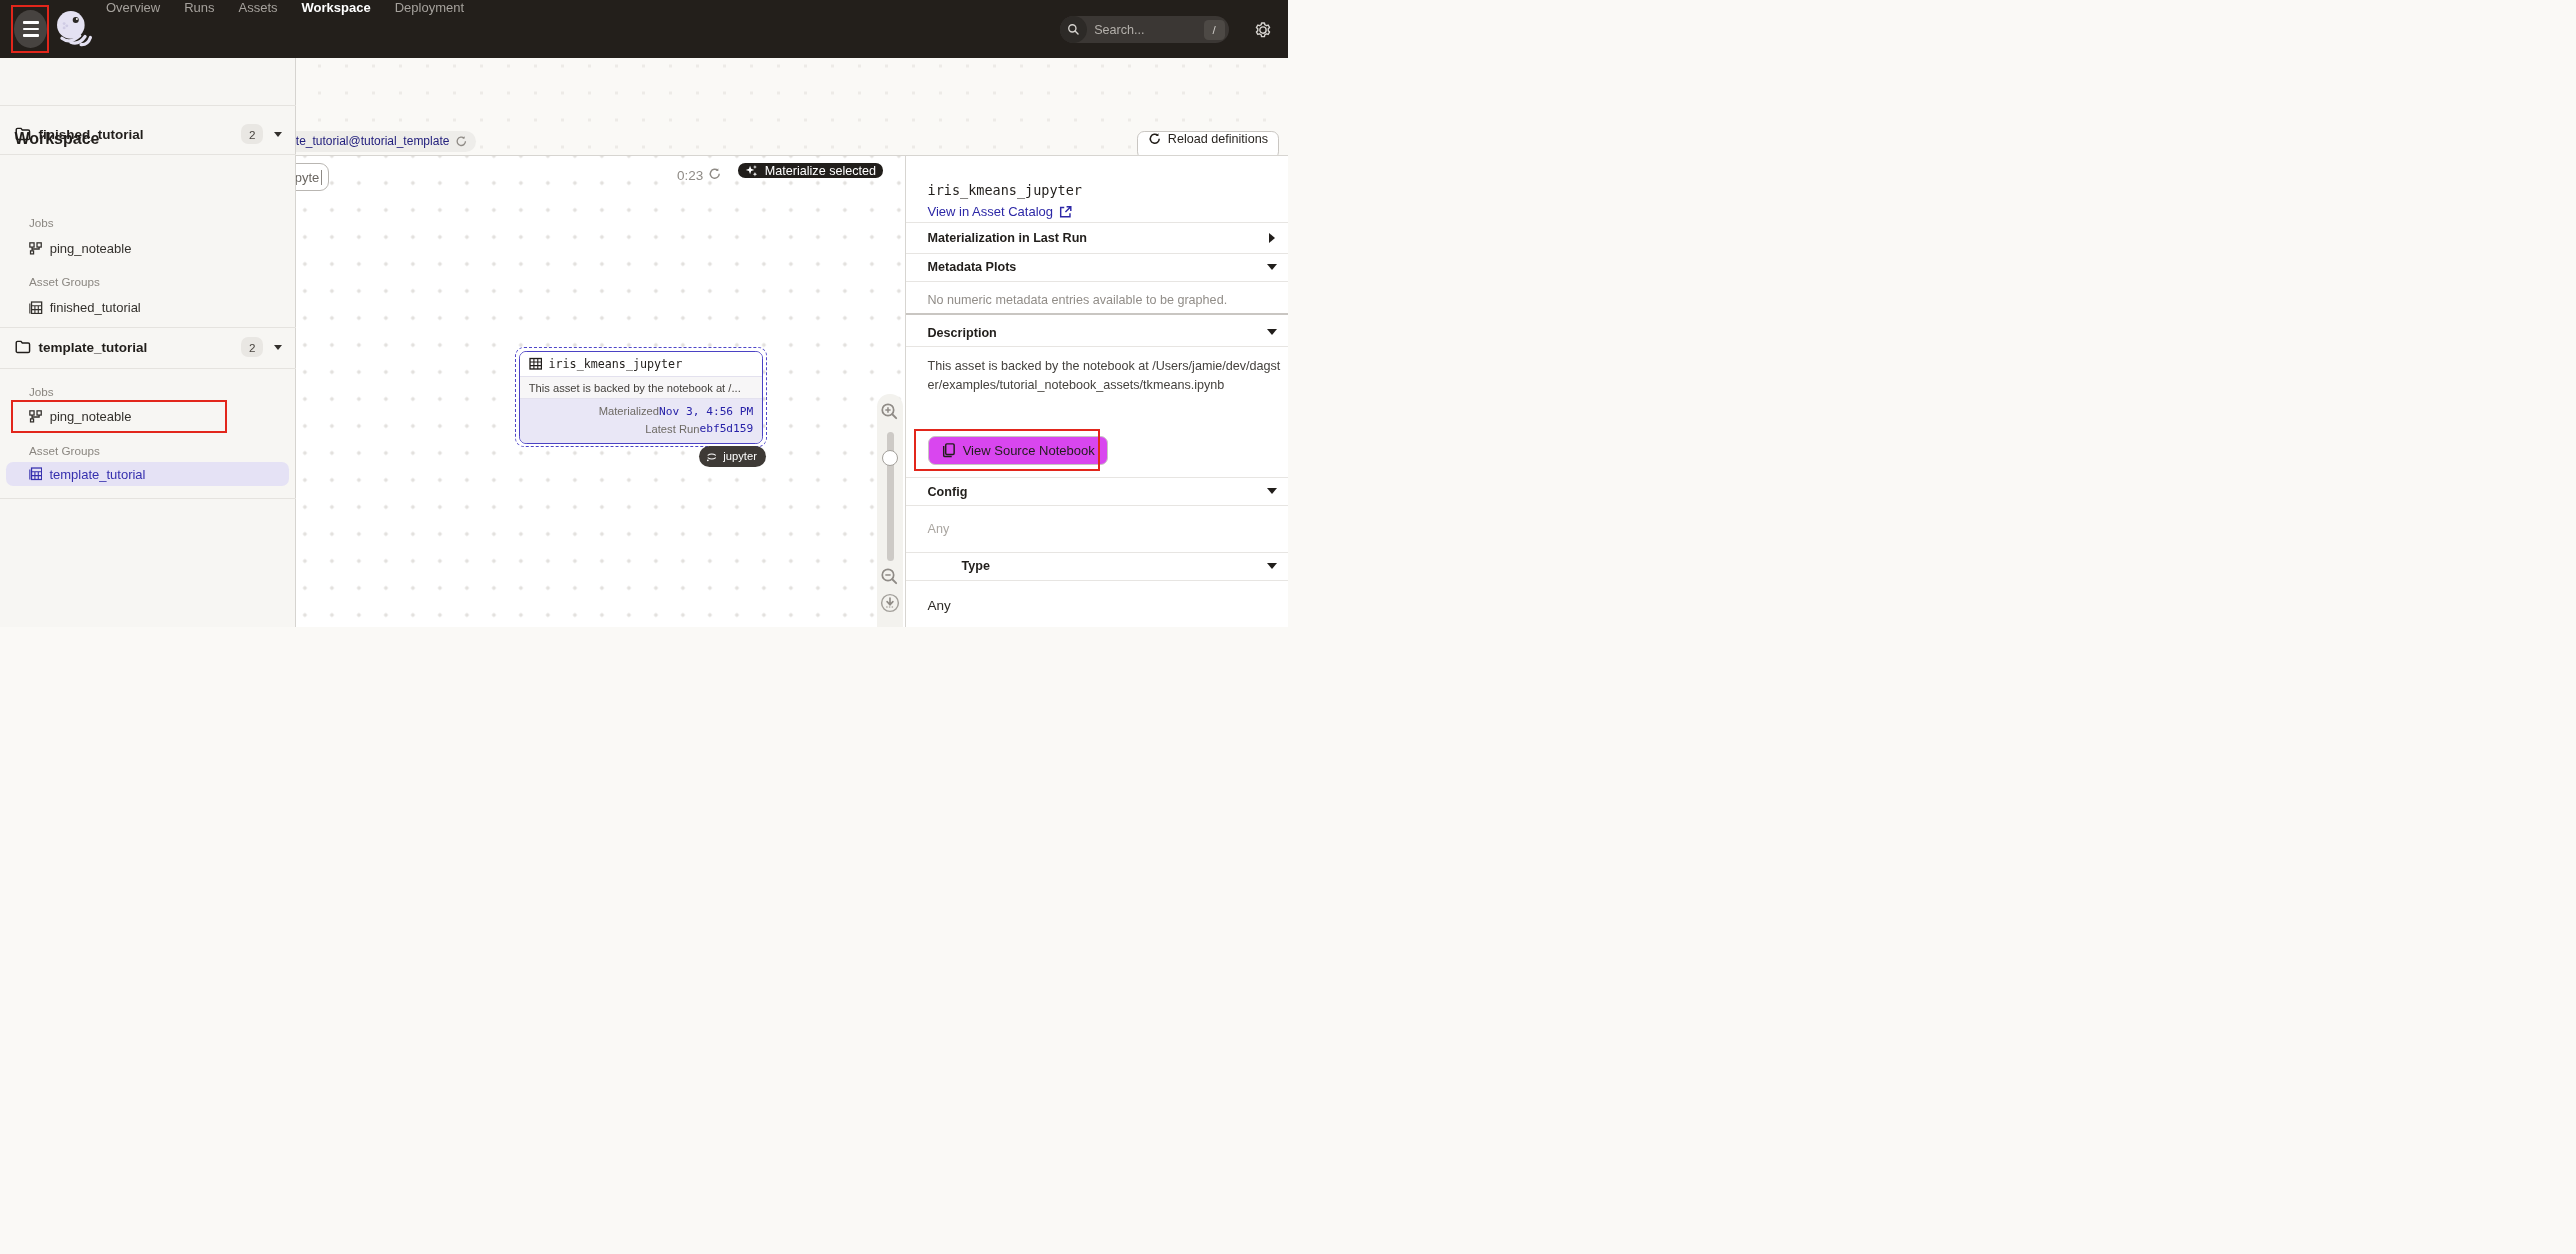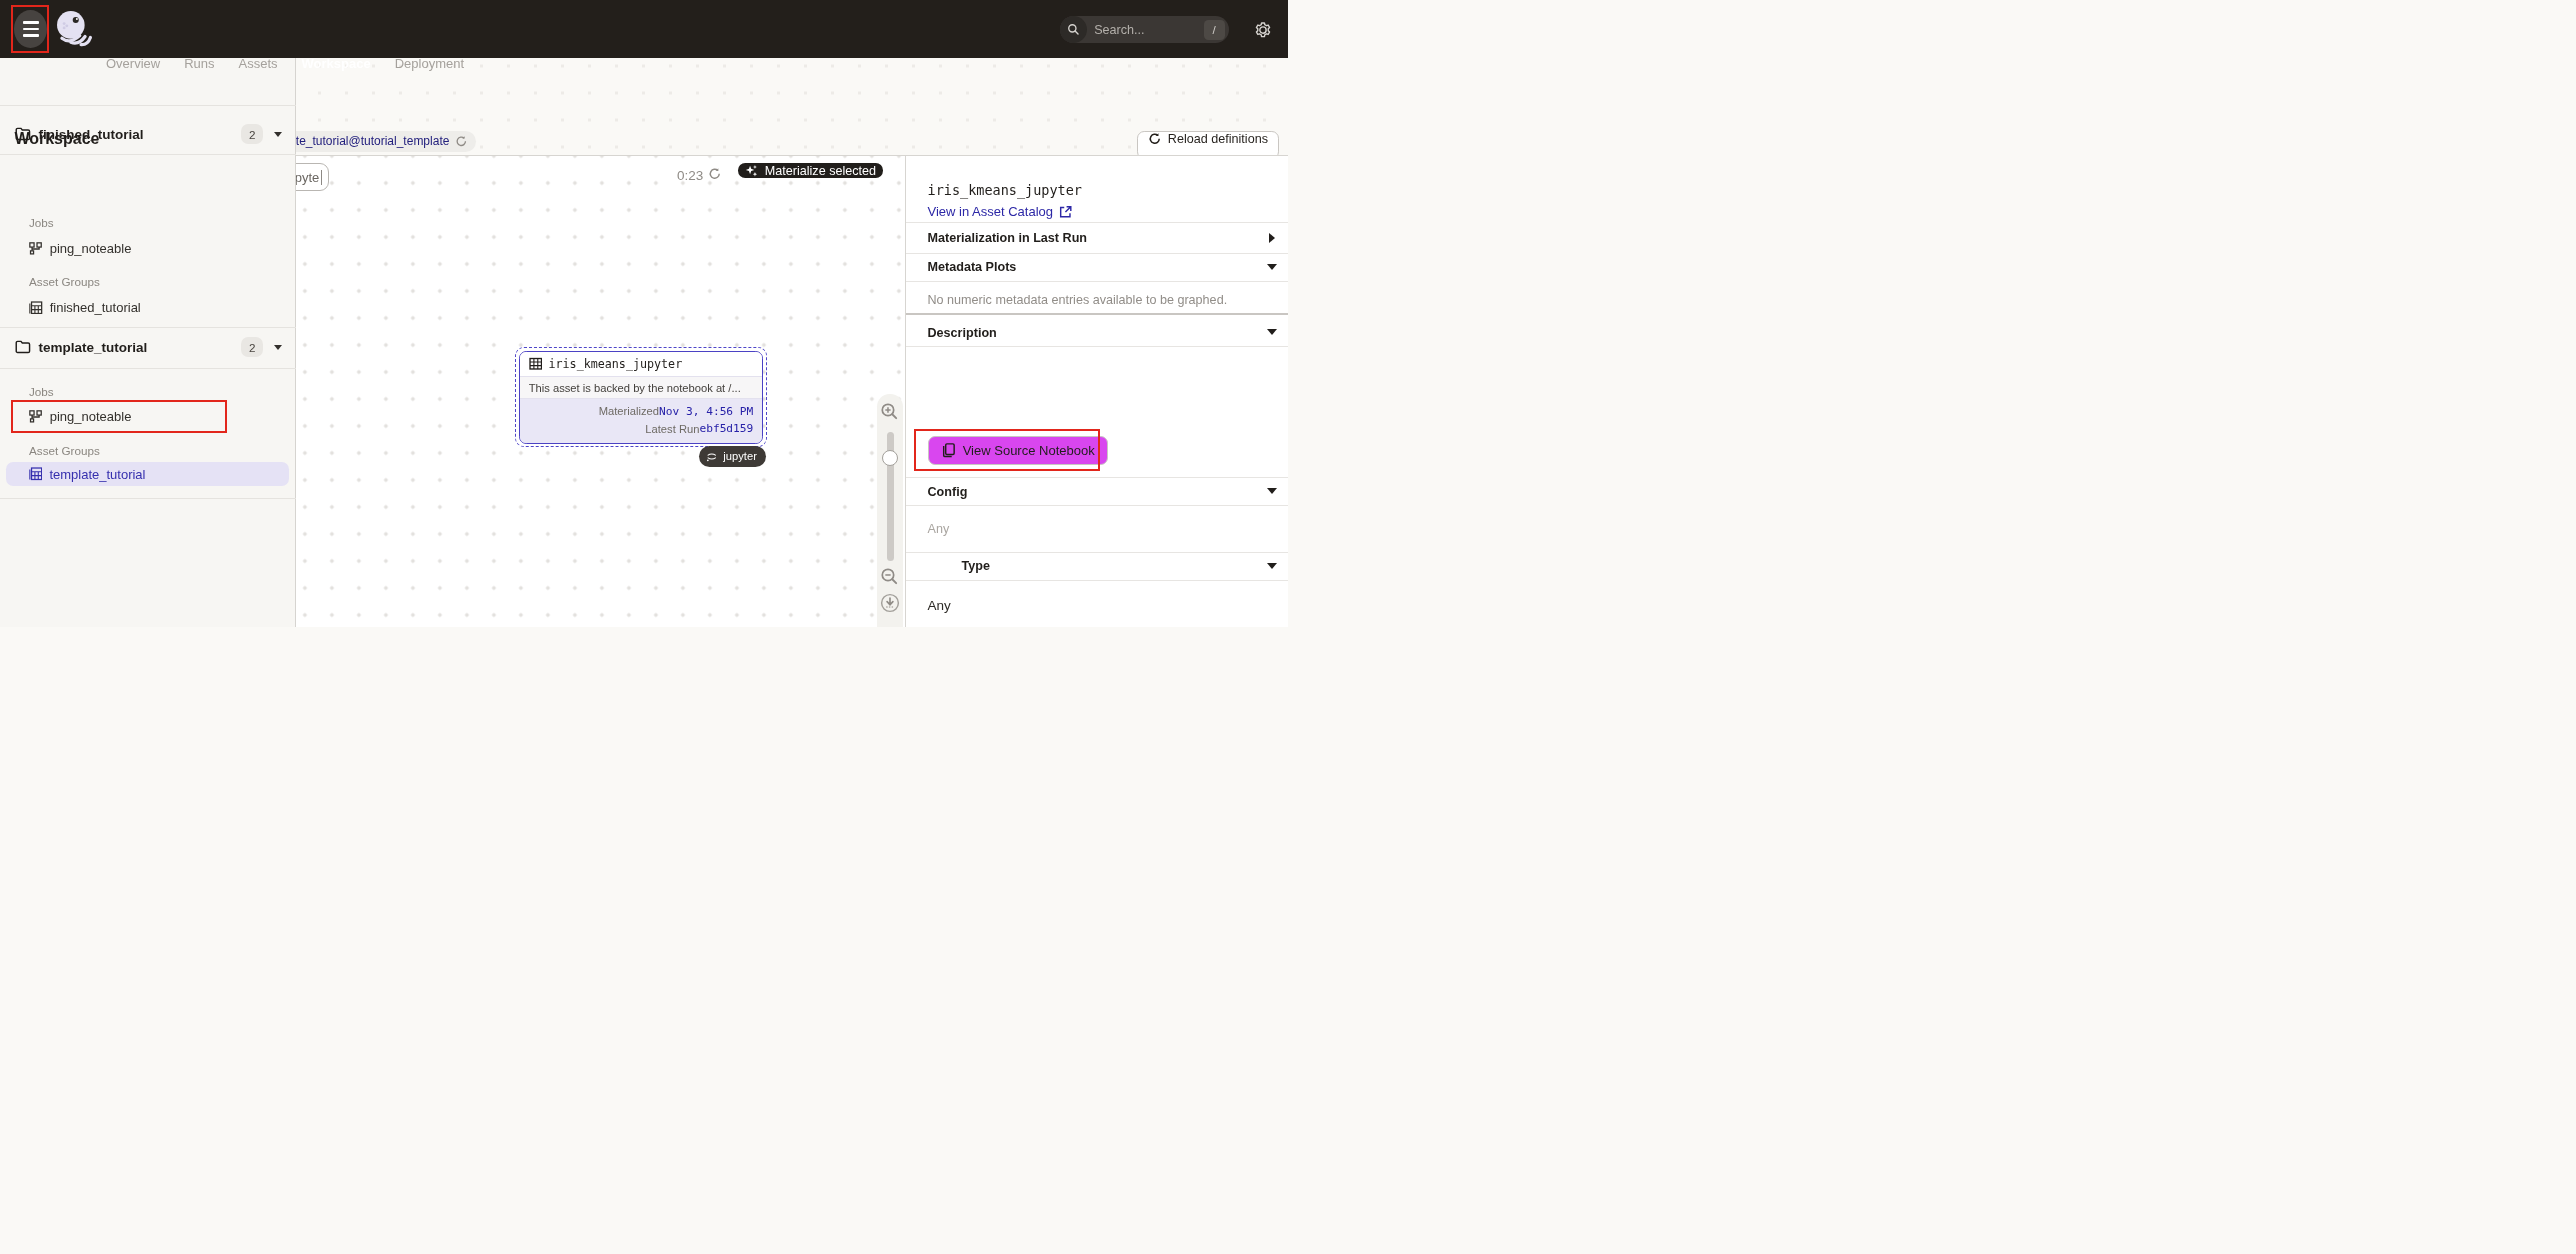--- a/index.html
+++ b/index.html
@@ -6,21 +6,21 @@
   html,body { width:1288px; height:627px; overflow:hidden; }
   body { font-family:"Liberation Sans", sans-serif; background:#faf9f6; color:#231f1b; }
   .page { position:relative; width:1288px; height:627px; overflow:hidden; }
 
   
   .topnav { position:absolute; left:0; top:0; width:1288px; height:58px; background:#231f1b; z-index:30; }
   .hamburger-btn { position:absolute; left:14.4px; top:10px; width:33px; height:38px; border-radius:50%;
     background:#474340; display:flex; flex-direction:column; justify-content:center; align-items:center; gap:3.6px; cursor:pointer; }
   .hamburger-btn i { display:block; width:15.3px; height:2.7px; background:#fff; border-radius:0.9px; }
   .logo { position:absolute; left:53px; top:8px; width:41px; height:41px; }
-  .nav-items { position:absolute; left:106px; top:0; height:71px; display:flex; align-items:flex-end; gap:24px; }
+  .nav-items { position:absolute; left:106px; top:0; height:71px; display:flex; align-items:flex-start; gap:24px; }
   .nav-item { font-size:13px; color:#a5a19c; cursor:pointer; }
   .nav-item.active { color:#ffffff; font-weight:bold; }
   .searchbar { position:absolute; left:1060px; top:16px; width:169px; height:27px; background:#3b3734;
     border-radius:13.5px; display:flex; align-items:center; }
   .search-icon-circle { width:27px; height:27px; border-radius:50%; background:#2d2a27; display:flex; align-items:center; justify-content:center; flex:0 0 auto; }
   .search-ph { flex:1; font-size:12.6px; color:#b3afaa; padding-left:7.2px; }
   .slash-badge { width:20.6px; height:20px; margin-right:4.5px; background:#4d4945; border-radius:4.5px;
     color:#cfccc8; font-size:11.7px; display:flex; align-items:center; justify-content:center; }
   .gear { position:absolute; left:1253px; top:20px; width:20px; height:20px; cursor:pointer; }
 
@@ -224,20 +224,21 @@
 
     <div class="p-sec" style="top:104px;">Metadata Plots</div>
     <div class="tri-down" style="top:108px;"></div>
     <div class="p-div" style="top:125px;"></div>
     <div class="p-empty" style="top:137px;">No numeric metadata entries available to be graphed.</div>
     <div class="p-div thick" style="top:157px;"></div>
 
     <div class="p-sec" style="top:170px;">Description</div>
     <div class="tri-down" style="top:173px;"></div>
     <div class="p-div" style="top:190px;"></div>
+    <div class="p-desc">This asset is backed by the notebook at /Users/jamie/dev/dagster/examples/tutorial_notebook_assets/tkmeans.ipynb</div>
 
     <div class="src-btn">
       <svg width="13.5" height="14.4" viewBox="0 0 16 17">
         <rect x="4.4" y="1" width="10" height="12.6" rx="1.4" fill="none" stroke="#211e1b" stroke-width="1.7"></rect>
         <path d="M2 3.4v11.2a1.5 1.5 0 0 0 1.5 1.4h8" fill="none" stroke="#211e1b" stroke-width="1.7"></path>
       </svg>
       <span>View Source Notebook</span>
     </div>
     <div class="p-div" style="top:321px;"></div>
 

